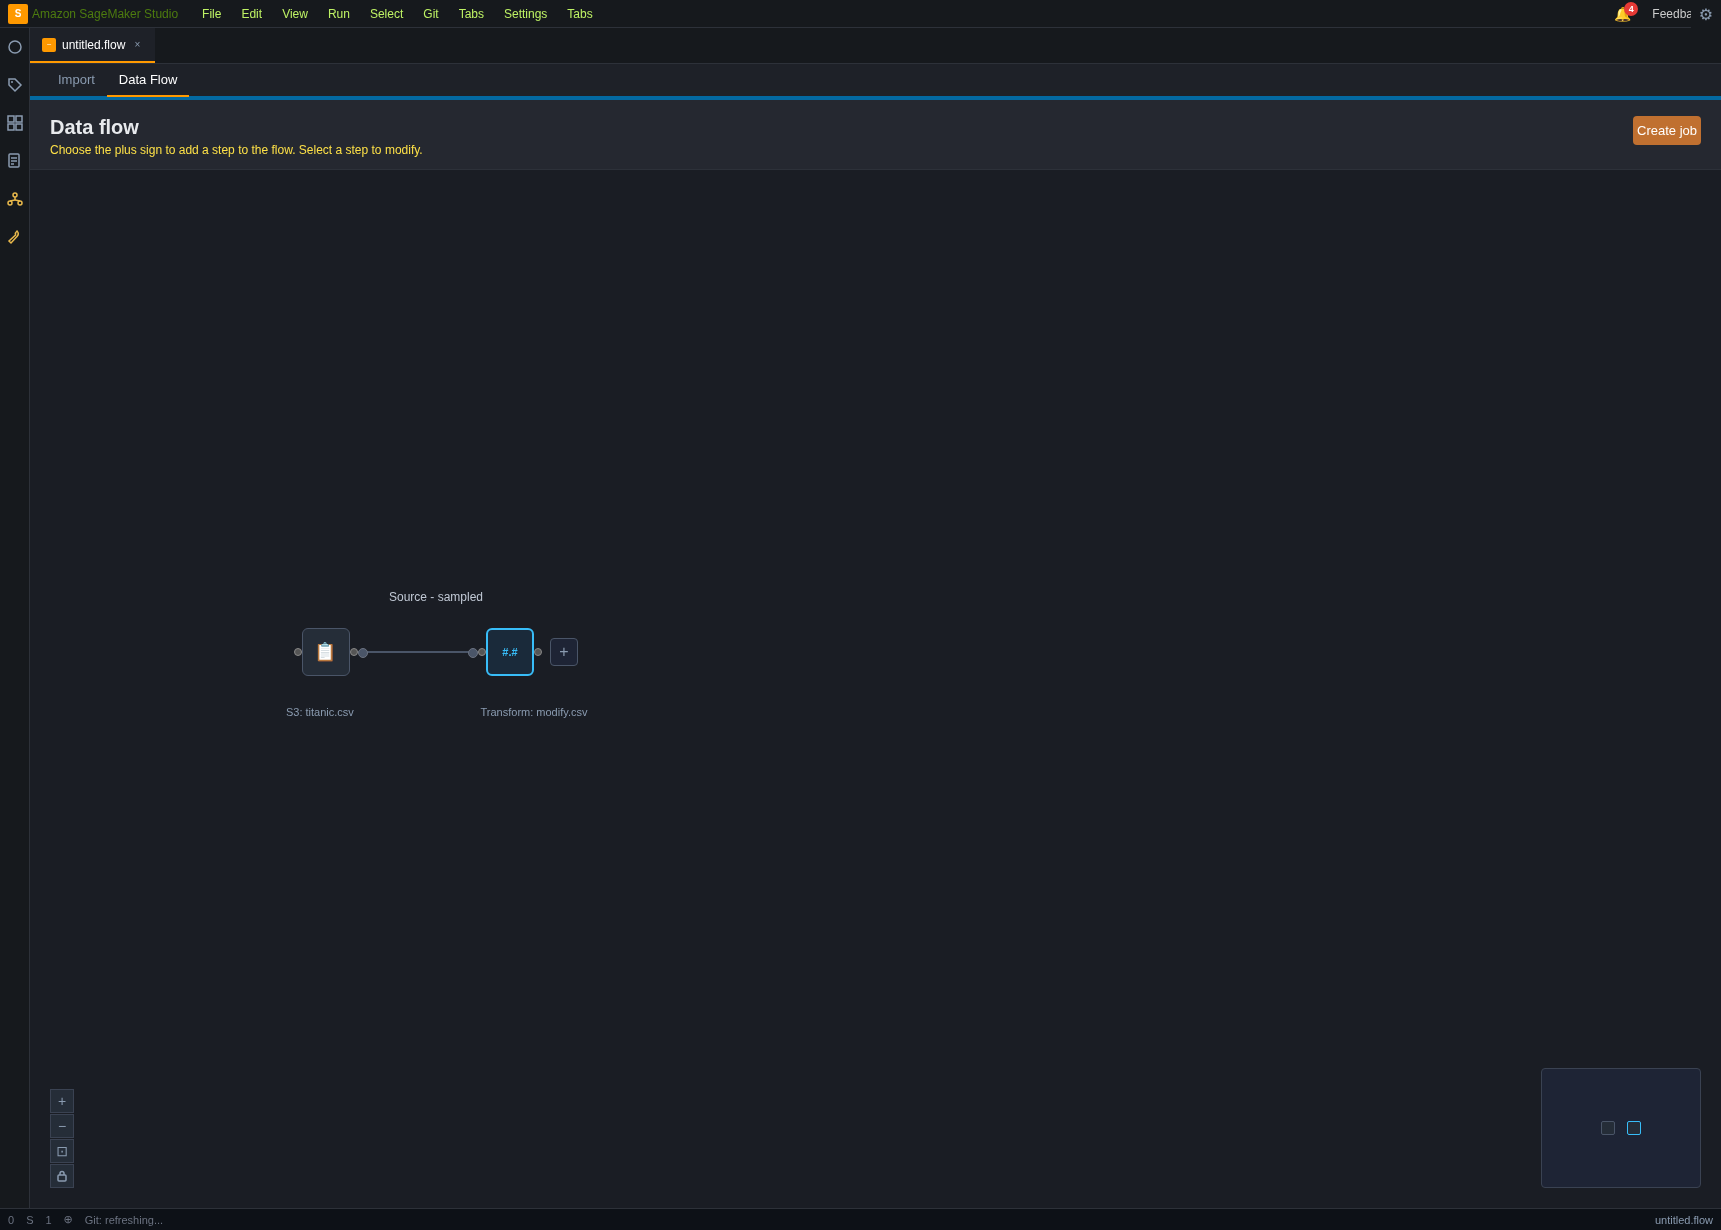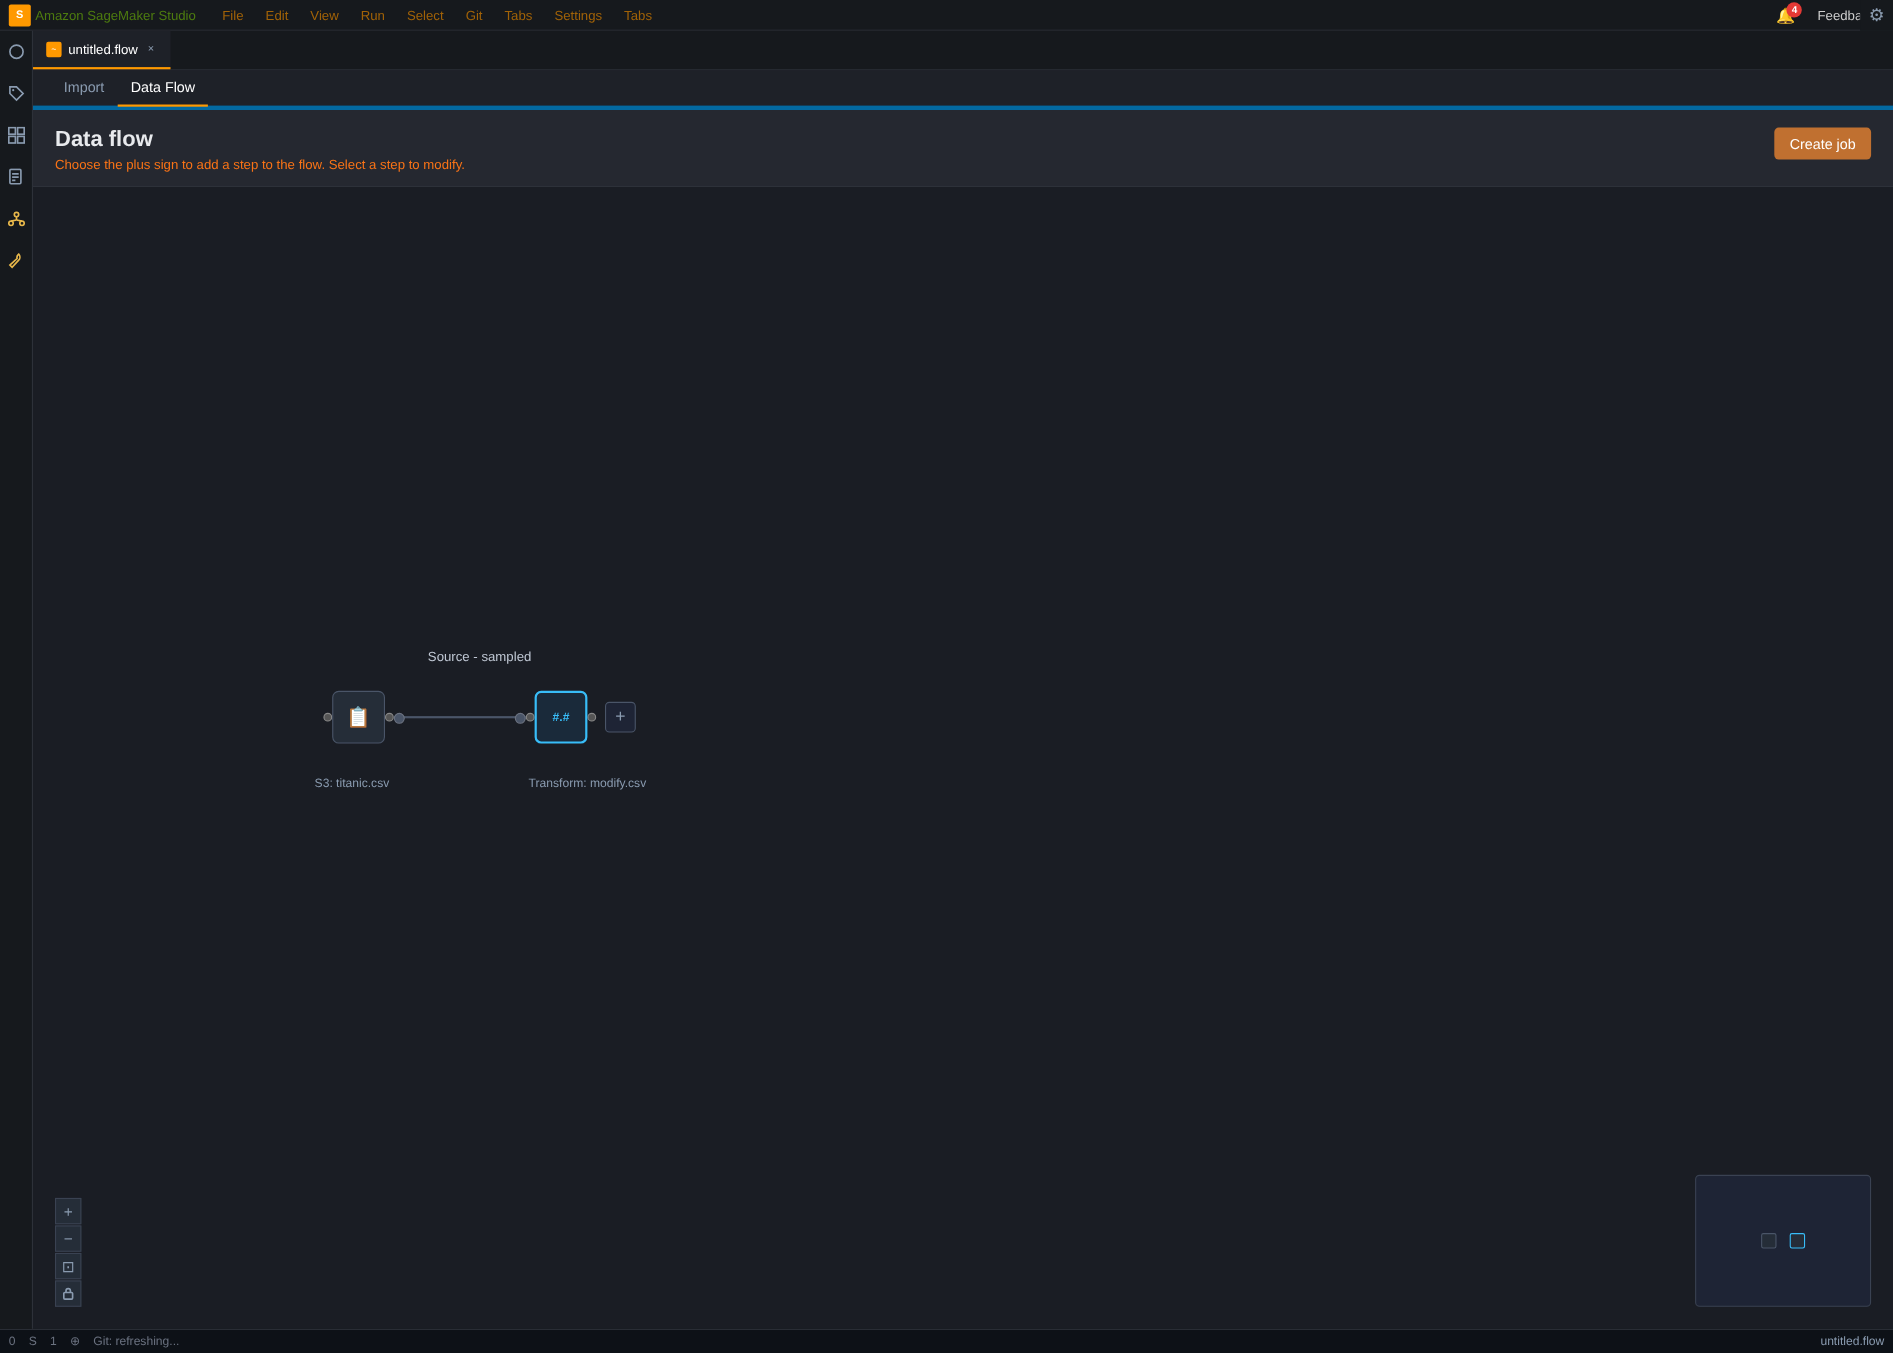--- a/index.html
+++ b/index.html
@@ -35,21 +35,21 @@
       color: white;
       font-weight: bold;
     }
     #app-title {
       color: #4d7c0f;
       font-size: 12px;
       font-weight: 500;
       margin-right: 12px;
     }
     .menu-item {
-      color: #a16207;
+      color: #bef264;
       font-size: 12px;
       padding: 2px 8px;
       cursor: pointer;
       border-radius: 3px;
     }
     .menu-spacer { flex: 1; }
     .notification-btn {
       position: relative;
       cursor: pointer;
       margin-right: 8px;
@@ -193,27 +193,27 @@
     }
     #page-header-left {}
     #page-title {
       font-size: 20px;
       font-weight: 600;
       color: #e8eaed;
       margin-bottom: 4px;
     }
     #page-subtitle {
       font-size: 12px;
-      color: #f97316;
+      color: #fde047;
     }
     .create-job-btn {
       background: #c07030;
       color: white;
       border: none;
-      padding: 7px 14px;
+      padding: 7px 4px;
       font-size: 13px;
       border-radius: 4px;
       cursor: pointer;
       font-weight: 500;
     }
 
     
     #canvas-area {
       flex: 1;
       position: relative;

